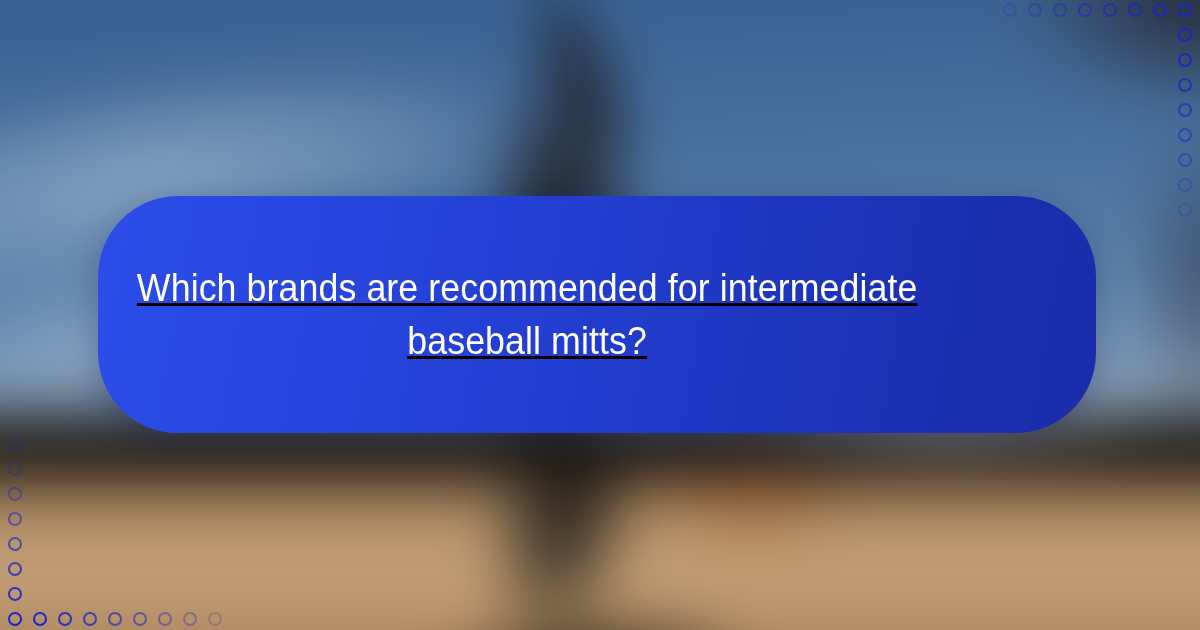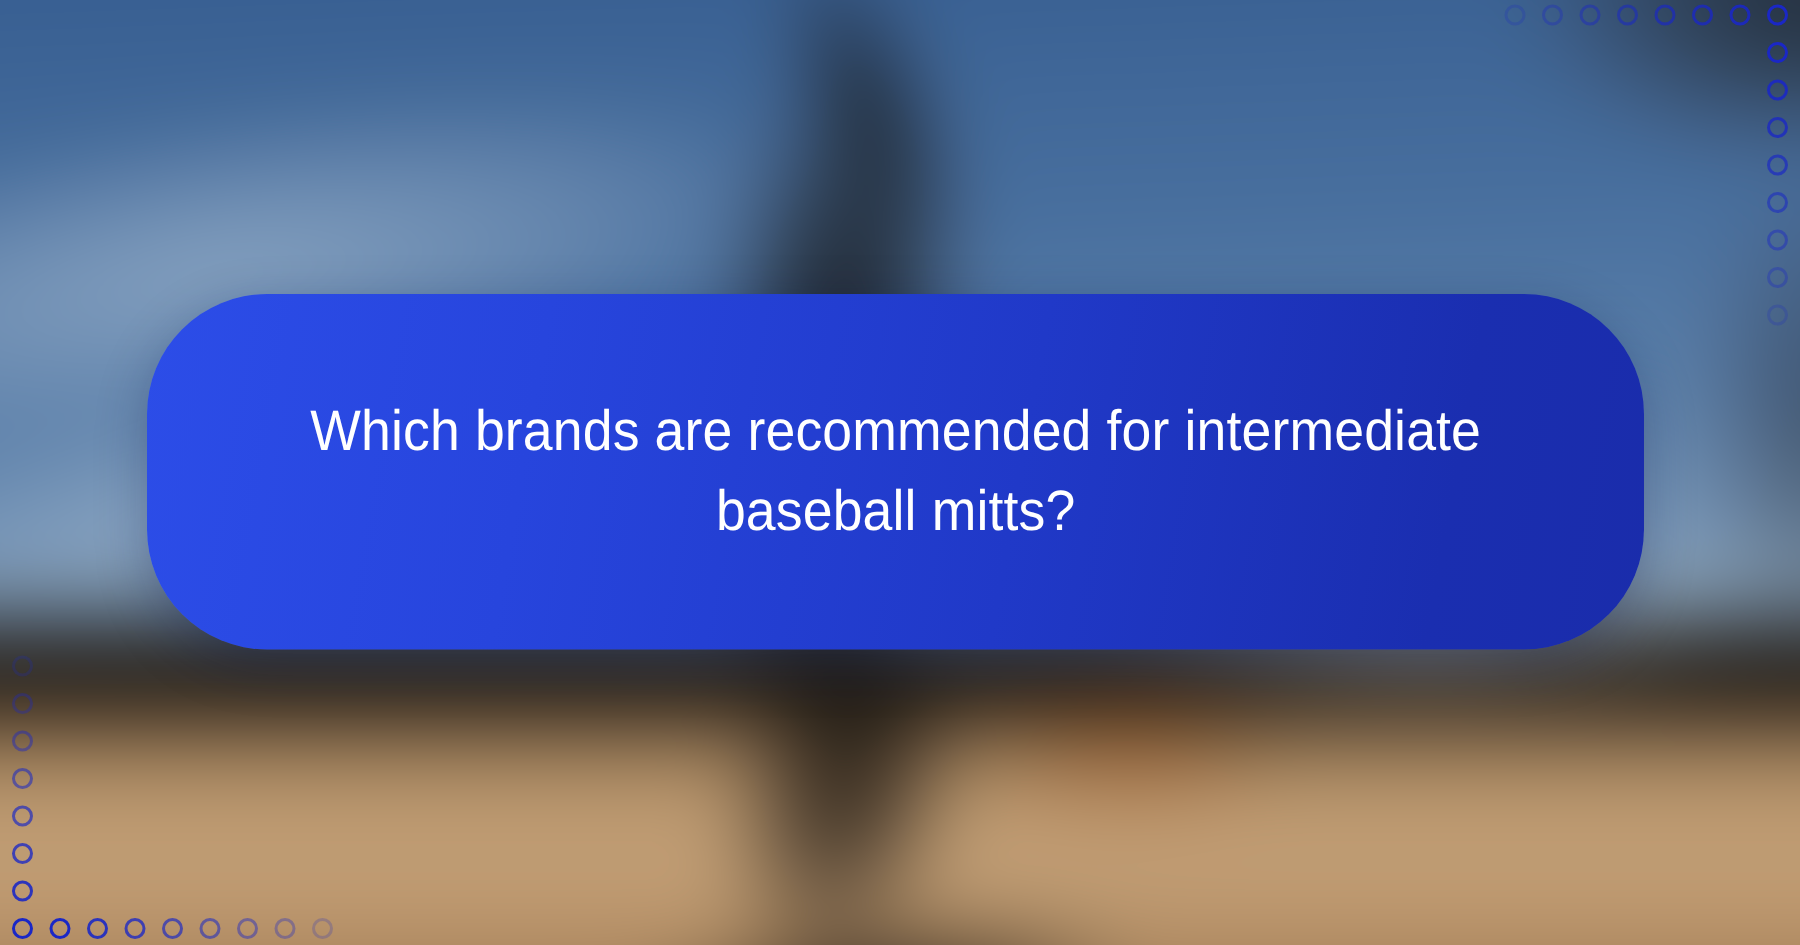--- a/index.html
+++ b/index.html
@@ -144,21 +144,22 @@
   
   #question-card {
     position:absolute;
     left:98px; top:196px;
     width:998px; height:237px;
     border-radius:80px;
     background:linear-gradient(100deg, #2c4de8 0%, #2745dd 26%, #2039c8 58%, #1a2eb0 86%, #1a2cab 100%);
     box-shadow:0 10px 34px rgba(10,20,70,0.30);
     display:flex;
     align-items:center;
-    justify-content:center;
+    justify-content:flex-start;
+    text-decoration:underline;
   }
 
   #question-text {
     width:86%;
     text-align:center;
     color:#ffffff;
     font-family:"Liberation Sans", sans-serif;
     font-size:38px;
     font-weight:400;
     line-height:53px;

